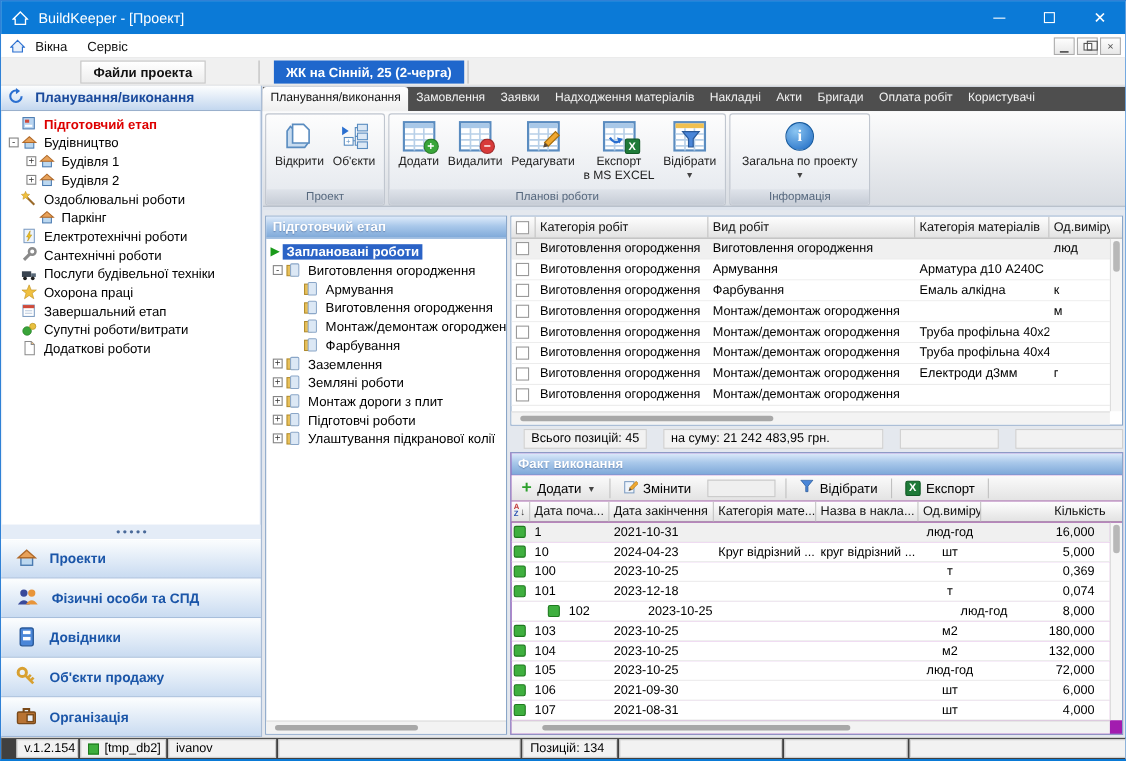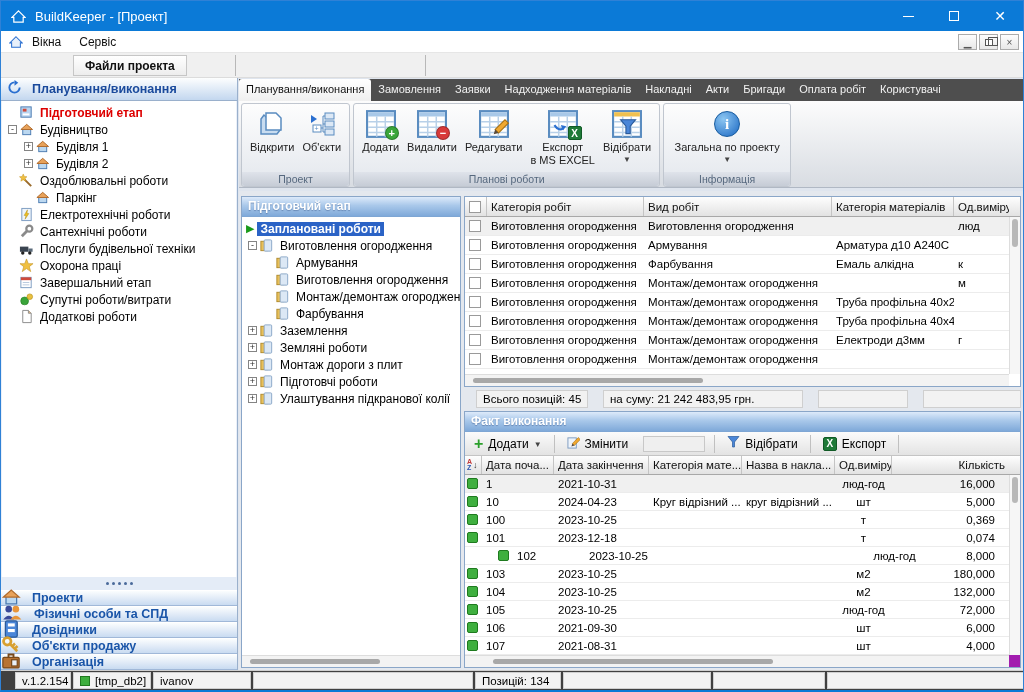--- a/index.html
+++ b/index.html
@@ -42,21 +42,21 @@
   .titem { display:flex; align-items:center; height:17px; white-space:nowrap; }
   .titem .slot { width:13px; display:flex; justify-content:center; flex:none; }
   .exp { width:9px; height:9px; border:1px solid #848484; background:#fff; font-size:9px; line-height:7px; text-align:center; color:#333; flex:none; }
   .tlabel { margin-left:5px; overflow:hidden; }
   .red-bold { color:#dd0000; font-weight:bold; }
   .ind1 { padding-left:4px; } .ind2 { padding-left:20px; }
   .ticon16 { width:16px; height:16px; flex:none; display:flex; }
   .sb-dots { height:13px; display:flex; align-items:center; justify-content:center; gap:3px; background:#e4ecf7; }
   .dot { width:3px; height:3px; background:#4a6a9a; border-radius:50%; }
   .sb-nav { display:flex; flex-direction:column; }
-  .nav-btn { height:16px; border-top:1px solid #fff; border-bottom:1px solid #a0b8d8; background:linear-gradient(#fbfdfe,#c9dbf1); display:flex; align-items:center; gap:11px; color:#1a55a8; font-weight:bold; font-size:12.5px; }
+  .nav-btn { height:36px; border-top:1px solid #fff; border-bottom:1px solid #a0b8d8; background:linear-gradient(#fbfdfe,#c9dbf1); display:flex; align-items:center; gap:11px; padding-left:13px; color:#1a55a8; font-weight:bold; font-size:12.5px; }
 
   
   .content { position:absolute; left:238px; top:0; right:0; bottom:0; }
   .rtabs { position:absolute; top:1px; left:0; right:0; height:22px; background:#4e4e4e; display:flex; align-items:stretch; color:#f2f2f2; font-size:11px; }
   .rtab { padding:4px 7px 0 7px; white-space:nowrap; }
   .rtab.active { background:linear-gradient(#ffffff,#efefef); color:#111; border-radius:3px 3px 0 0; }
   .rbody { position:absolute; top:23px; left:0; right:0; height:87px; background:linear-gradient(#fcfcfc,#d8dce2); border-bottom:1px solid #b0b8c4; display:flex; gap:3px; padding:2px 0 0 2px; }
   .rgroup { position:relative; border:1px solid #c0c6cf; border-radius:3px; background:linear-gradient(#fdfdfd,#e3e7ed); display:flex; align-items:flex-start; padding:4px 4px 16px 4px; }
   .rg-label { position:absolute; bottom:0; left:0; right:0; height:14px; background:linear-gradient(#dfe3ea,#c6ccd6); border-radius:0 0 3px 3px; text-align:center; font-size:10.5px; color:#56687e; line-height:14px; }
   .rbtn { display:flex; flex-direction:column; align-items:center; font-size:11px; color:#222; padding:1px 4px; line-height:1.15; text-align:center; }
@@ -147,20 +147,21 @@
           <span class="mdi-restore"></span>
         </span>
       <span class="mdi-btn">×</span>
     </span>
   </div>
 
   <div class="tabrow">
     <span class="dtab blue" style="left:2px;margin-top:40px;">Навігація</span>
     <span class="dtab plain" style="left:72px;">Файли проекта</span>
     <span class="tab-divider" style="left:234px;"></span>
+    <span class="dtab blue" style="left:248px;">ЖК на Сінній, 25 (2-черга)</span>
     <span class="tab-divider" style="left:424px;"></span>
   </div>
 
   <div class="main">
 
     <div class="sidebar">
       <div class="sb-head">
         <span class="ric16">
           <svg width="15" height="15" viewBox="0 0 16 16">
               <path d="M13.5,8 A5.5,5.5 0 1 1 8,2.5" fill="none" stroke="#2a6fd0" stroke-width="2"></path>

